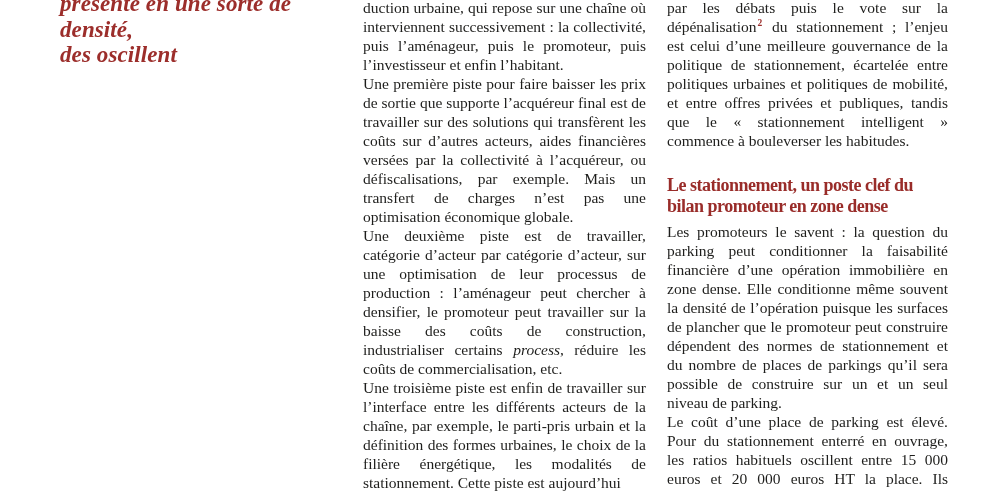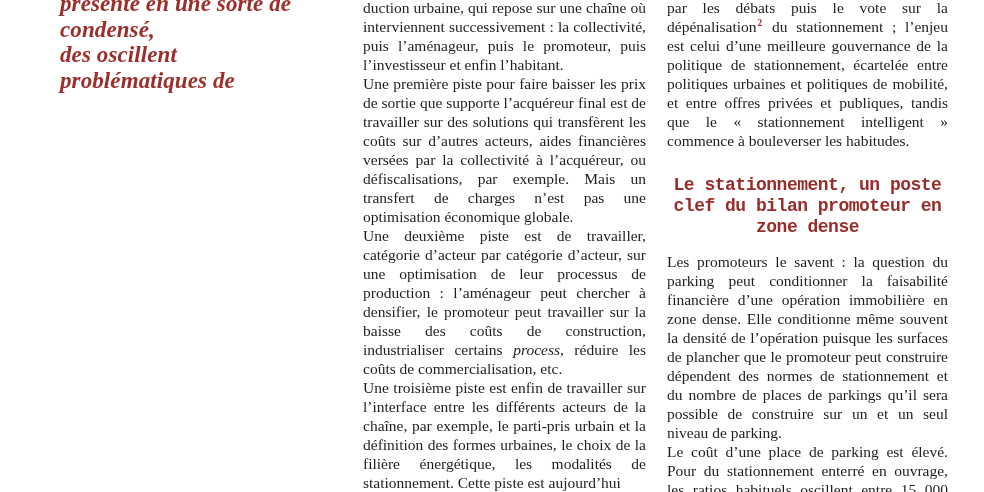--- a/index.html
+++ b/index.html
@@ -59,40 +59,38 @@
   }
   sup.fn {
     color: var(--accent-red, #9c2e2b);
     font-weight: 700;
     font-size: 9.5px;
     line-height: 0;
     vertical-align: 6px;
     margin: 0 1px;
   }
   .section-heading {
-    font-family: Liberation Mono, monospace;
+    font-family: Liberation Serif, serif;
     font-weight: 700;
     font-size: 18px;
     line-height: 21px;
     color: var(--heading-red, #992c29);
     letter-spacing: -0.5px;
-    margin: 25px 0 14px 0;
-    text-align: center;
+    margin: 25px 0 5px 0;
   }
 </style>
 </head>
 <body>
 
 <div class="page">
 
   <div class="pull-quote">
       <div class="quote-line">présente en une sorte de</div>
-      <div class="quote-line">condensé,</div>
+      <div class="quote-line">densité,</div>
       <div class="quote-line">des oscillent</div>
-      <div class="quote-line">problématiques de</div>
     </div>
 
   <div class="col col-middle">
       <p>duction urbaine, qui repose sur une chaîne où interviennent successivement : la collectivité, puis l’aménageur, puis le promoteur, puis l’investisseur et enfin l’habitant.</p>
       <p>Une première piste pour faire baisser les prix de sortie que supporte l’acquéreur final est de travailler sur des solutions qui transfèrent les coûts sur d’autres acteurs, aides financières versées par la collectivité à l’acquéreur, ou défiscalisations, par exemple. Mais un transfert de charges n’est pas une optimisation économique globale.</p>
       <p>Une deuxième piste est de travailler, catégorie d’acteur par catégorie d’acteur, sur une optimisation de leur processus de production : l’aménageur peut chercher à densifier, le promoteur peut travailler sur la baisse des coûts de construction, industrialiser certains <i>process</i>, réduire les coûts de commercialisation, etc.</p>
       <p>Une troisième piste est enfin de travailler sur l’interface entre les différents acteurs de la chaîne, par exemple, le parti-pris urbain et la définition des formes urbaines, le choix de la filière énergétique, les modalités de stationnement. Cette piste est aujourd’hui</p>
     </div>
 
   <div class="col col-right">

